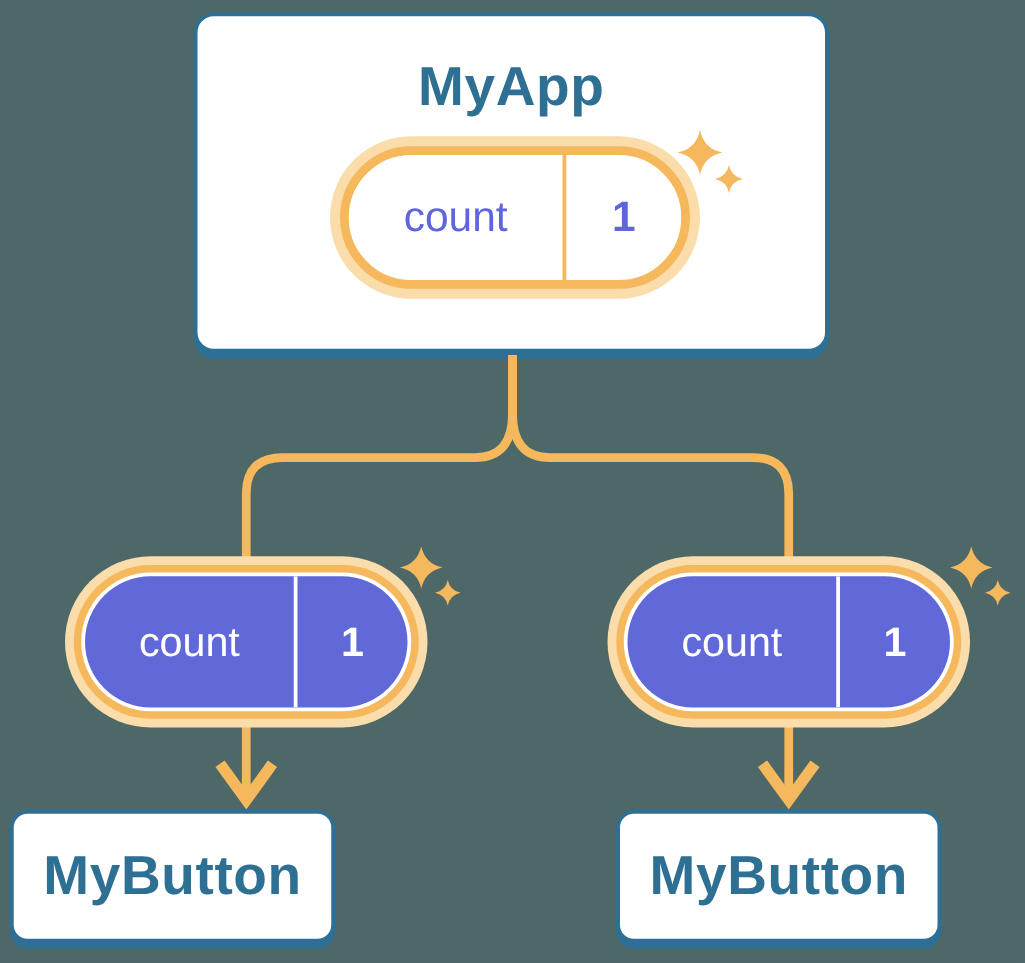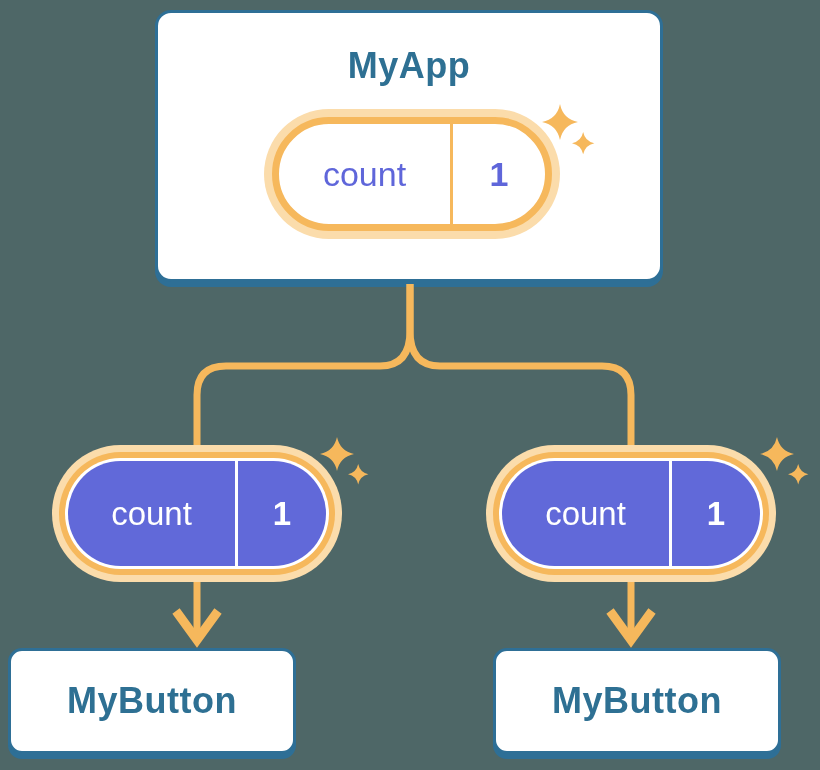--- a/index.html
+++ b/index.html
@@ -14,26 +14,26 @@
   
   .card{
     position:absolute;box-sizing:border-box;
     background:#ffffff;
     border:3px solid #2e6f96;
     box-shadow:0 5px 0 #2e6f96;
   }
   .app-card{left:155px;top:10px;width:508px;height:272px;border-radius:16px;}
   .card-title{
     text-align:center;color:#2e7093;
-    font-size:36px;font-weight:600;letter-spacing:.5px;
+    font-size:44px;font-weight:600;letter-spacing:.5px;
   }
   .app-card .card-title{margin-top:32px;}
 
   .child-card{
-    top:648px;width:288px;height:106px;border-radius:14px;
+    top:648px;width:260px;height:106px;border-radius:14px;
     display:flex;align-items:center;justify-content:center;
   }
   .child-card.left{left:8px;}
   .child-card.right{left:493px;}
   .child-card .card-title{margin:0;}
 
   
   .state-pill{
     position:absolute;left:106px;top:96px;width:296px;height:130px;
     box-sizing:border-box;background:#fbdcab;border-radius:65px;padding:8px;

